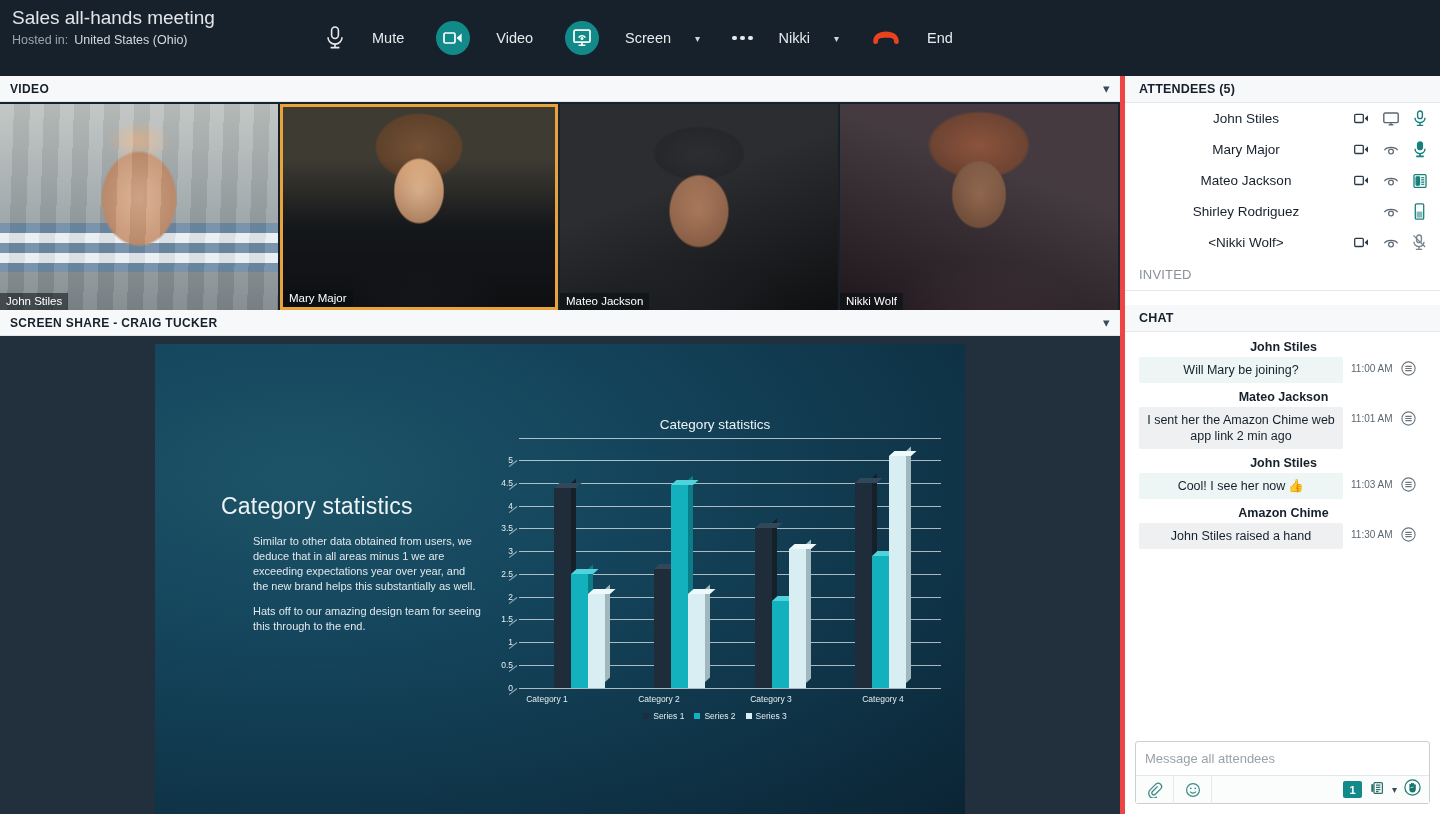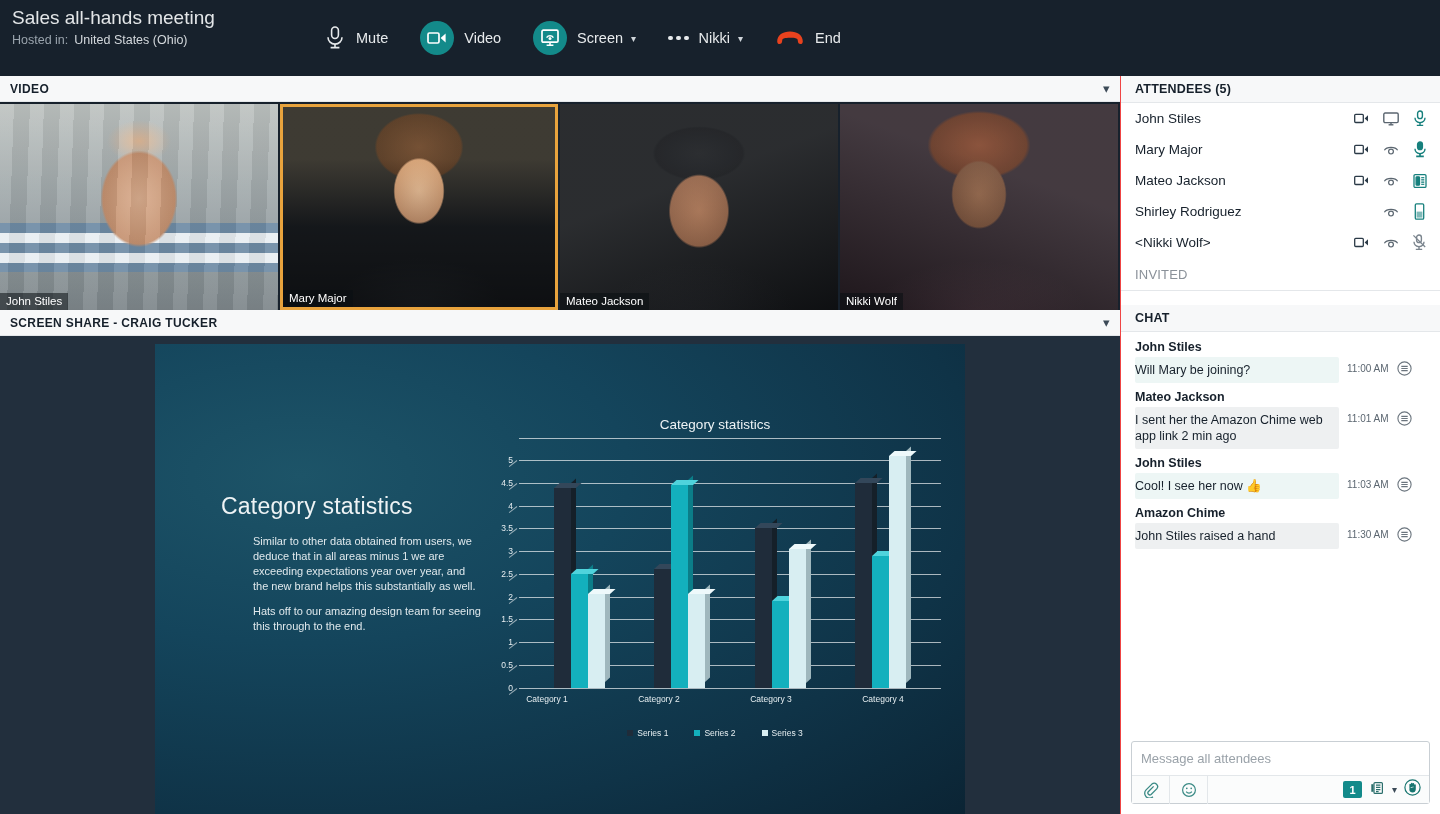--- a/index.html
+++ b/index.html
@@ -17,38 +17,38 @@
   }
   .meeting-info { padding: 6px 0 0 12px; width: 300px; }
   .meeting-title { font-size: 19px; color: #e3e6e8; line-height: 24px; font-weight: 400; }
   .meeting-meta { font-size: 12.5px; color: #a7b0b8; line-height: 19px; margin-top: 1px; }
   .meeting-meta b { color: #ffffff; font-weight: 700; margin-left: 4px; }
   .meeting-meta .lbl { color: #9aa4ad; }
   .meeting-meta .val { color: #d4d9dd; margin-left: 6px; }
 
   .controls { display: flex; align-items: center; gap: 0; margin-left: 8px; }
   .ctrl {
-    display: flex; align-items: center; gap: 10px;
+    display: flex; align-items: center; gap: 26px;
     padding: 0 16px; height: 76px; cursor: pointer;
     color: #e7eaec; font-size: 14.5px; user-select: none;
   }
   .ctrl .glyph { display: flex; align-items: center; justify-content: center; }
   .circle-btn {
     width: 34px; height: 34px; border-radius: 50%; background: #138a8a;
     display: flex; align-items: center; justify-content: center;
   }
   .caret { font-size: 10px; color: #cfd5da; margin-left: -2px; }
   .dots { display: flex; gap: 3.5px; align-items: center; }
   .dots i { width: 4.5px; height: 4.5px; border-radius: 50%; background: #e7eaec; display: block; }
 
   
   .body { flex: 1; display: flex; min-height: 0; }
   .left { width: 1120px; flex: 0 0 1120px; display: flex; flex-direction: column; min-height: 0; }
-  .right { width: 320px; flex: 0 0 320px; background: #fff; border-left: 1px solid #ef4444;
-           display: flex; flex-direction: column; min-height: 0; }
+  .right { width: 320px; flex: 0 0 320px; background: #fff; border-left: 5px solid #ef4444;
+           display: flex; flex-direction: column; min-height: 0; text-align: center; }
 
   
   .sec-bar {
     height: 26px; background: #f7f8f9; border-bottom: 1px solid #e4e7ea;
     display: flex; align-items: center; padding: 0 10px;
     font-size: 12px; letter-spacing: 0.35px; color: #16202b; font-weight: 600;
     justify-content: space-between; flex: 0 0 26px;
   }
   .sec-bar .chev { font-size: 13px; color: #3c4a57; font-weight: 400; }
 
@@ -126,21 +126,21 @@
   .bar .face { position: absolute; left: 0; right: 0; bottom: 0; top: 0; }
   .bar .top { position: absolute; left: 0; right: -5px; height: 5px; top: -5px;
               transform: skewX(-48deg); transform-origin: left bottom; }
   .bar .side { position: absolute; right: -5px; width: 5px; top: -5px; bottom: 5px;
               transform: skewY(-42deg); transform-origin: left top; }
   .s1 .face { background: #1f2c3a; } .s1 .top { background: #33475a; } .s1 .side { background: #152029; }
   .s2 .face { background: #13b0bd; } .s2 .top { background: #4fd3dc; } .s2 .side { background: #0b7d88; }
   .s3 .face { background: #d8eef2; } .s3 .top { background: #eef9fb; } .s3 .side { background: #9fb7bd; }
   .cat-labels { display: flex; justify-content: space-around; padding: 6px 10px 0 10px; }
   .cat-labels span { font-size: 8.5px; color: #e6eef1; }
-  .legend { display: flex; justify-content: center; gap: 26px; margin-top: 24px; }
+  .legend { display: flex; justify-content: center; gap: 10px; margin-top: 7px; }
   .legend div { display: flex; align-items: center; gap: 4px; font-size: 8.5px; color: #e6eef1; }
   .legend i { width: 6px; height: 6px; display: block; }
 
   
   .panel-bar {
     height: 27px; flex: 0 0 27px; background: #f7f8f9; border-bottom: 1px solid #e4e7ea;
     display: flex; align-items: center; padding: 0 14px;
     font-size: 12.5px; font-weight: 700; color: #16202b; letter-spacing: .2px;
   }
   .att-list { flex: 0 0 auto; }

